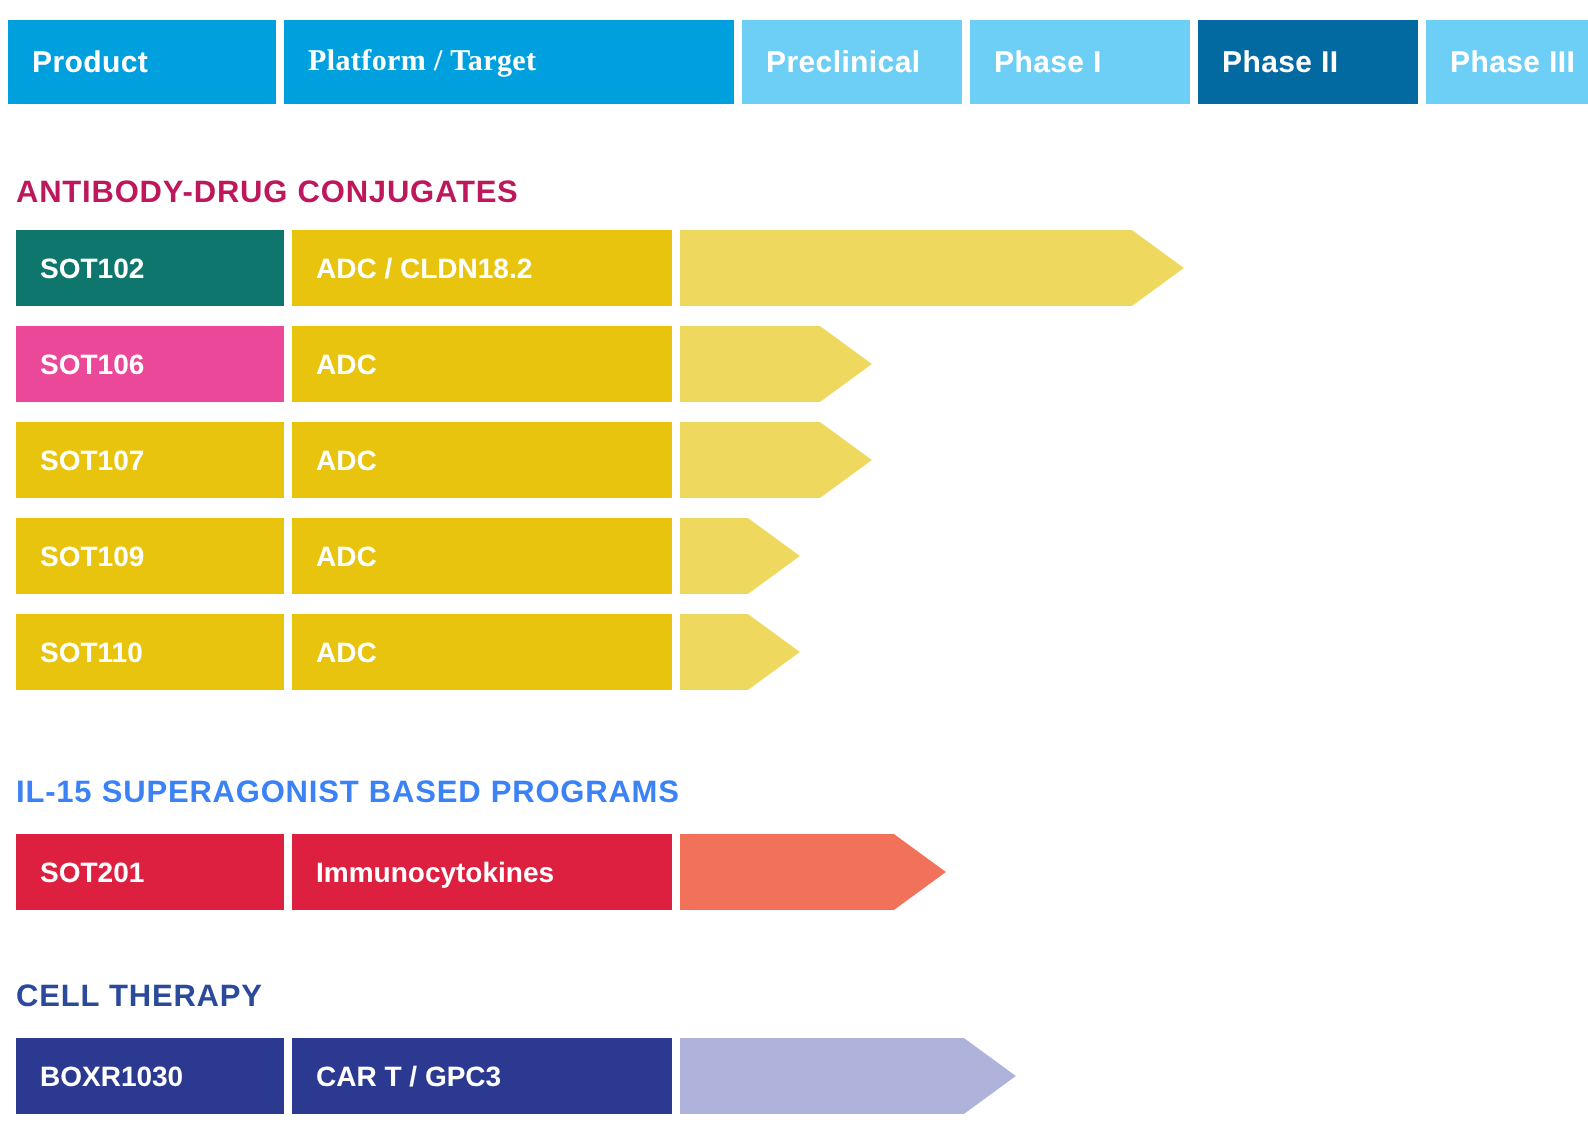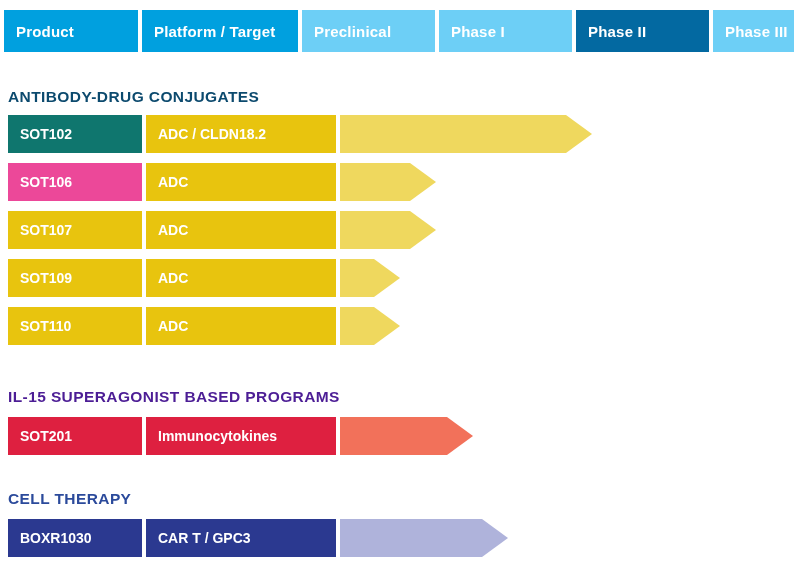--- a/index.html
+++ b/index.html
@@ -38,22 +38,22 @@
     align-items: center;
     box-sizing: border-box;
     padding-left: 12px;
     color: #ffffff;
     font-size: 15px;
     font-weight: bold;
     letter-spacing: 0.2px;
     white-space: nowrap;
   }
   .head-cell.product   { width: 134px; background: #00A0DF; }
-  .head-cell.platform  { width: 156px; background: #00A0DF; }
-  .head-cell.phase     { width: 133px; background: #6DCFF6; }
+  .head-cell.platform  { width: 225px; background: #00A0DF; font-family: Liberation Serif, serif; }
+  .head-cell.phase     { width: 110px; background: #6DCFF6; }
 
   
   .section-title {
     position: absolute;
     left: 8px;
     color: #2B4A9B;
     font-size: 15.5px;
     font-weight: bold;
     letter-spacing: 0.4px;
     white-space: nowrap;
@@ -94,21 +94,21 @@
 
 <div id="pipeline">
   <div class="header-row">
       <div class="head-cell product" style="background: rgb(0, 160, 223);">Product</div>
       <div class="head-cell platform" style="background: rgb(0, 160, 223);">Platform / Target</div>
       <div class="head-cell phase" style="background: rgb(109, 207, 246);">Preclinical</div>
       <div class="head-cell phase" style="background: rgb(109, 207, 246);">Phase I</div>
       <div class="head-cell phase" style="background: #0369a1;">Phase II</div>
       <div class="head-cell phase" style="background: rgb(109, 207, 246);">Phase III</div>
     </div>
-<div class="section-title" style="top: 88px; color: #0c4a6e;">ANTIBODY-DRUG CONJUGATES</div>
+<div class="section-title" style="top: 88px; color: #be185d;">ANTIBODY-DRUG CONJUGATES</div>
     <div class="row" style="top: 115px;">
       <div class="cell product" style="background: #0f766e;">SOT102</div>
       <div class="cell platform" style="background: rgb(232, 196, 14);">ADC / CLDN18.2</div>
       <div class="bar">
         <svg width="252" height="38" viewBox="0 0 252 38">
           <polygon points="0,0 226,0 252,19 226,38 0,38" fill="#EFD85E"></polygon>
         </svg>
       </div>
     </div>
     <div class="row" style="top: 163px;">
@@ -140,21 +140,21 @@
     </div>
     <div class="row" style="top: 307px;">
       <div class="cell product" style="background: rgb(232, 196, 14);">SOT110</div>
       <div class="cell platform" style="background: rgb(232, 196, 14);">ADC</div>
       <div class="bar">
         <svg width="60" height="38" viewBox="0 0 60 38">
           <polygon points="0,0 34,0 60,19 34,38 0,38" fill="#EFD85E"></polygon>
         </svg>
       </div>
     </div>
-    <div class="section-title" style="top: 388px; color: #4c1d95;">IL-15 SUPERAGONIST BASED PROGRAMS</div>
+    <div class="section-title" style="top: 388px; color: #3b82f6;">IL-15 SUPERAGONIST BASED PROGRAMS</div>
     <div class="row" style="top: 417px;">
       <div class="cell product" style="background: rgb(222, 32, 64);">SOT201</div>
       <div class="cell platform" style="background: rgb(222, 32, 64);">Immunocytokines</div>
       <div class="bar">
         <svg width="133" height="38" viewBox="0 0 133 38">
           <polygon points="0,0 107,0 133,19 107,38 0,38" fill="#F2715A"></polygon>
         </svg>
       </div>
     </div>
     <div class="section-title" style="top: 490px; color: rgb(43, 74, 155);">CELL THERAPY</div>

